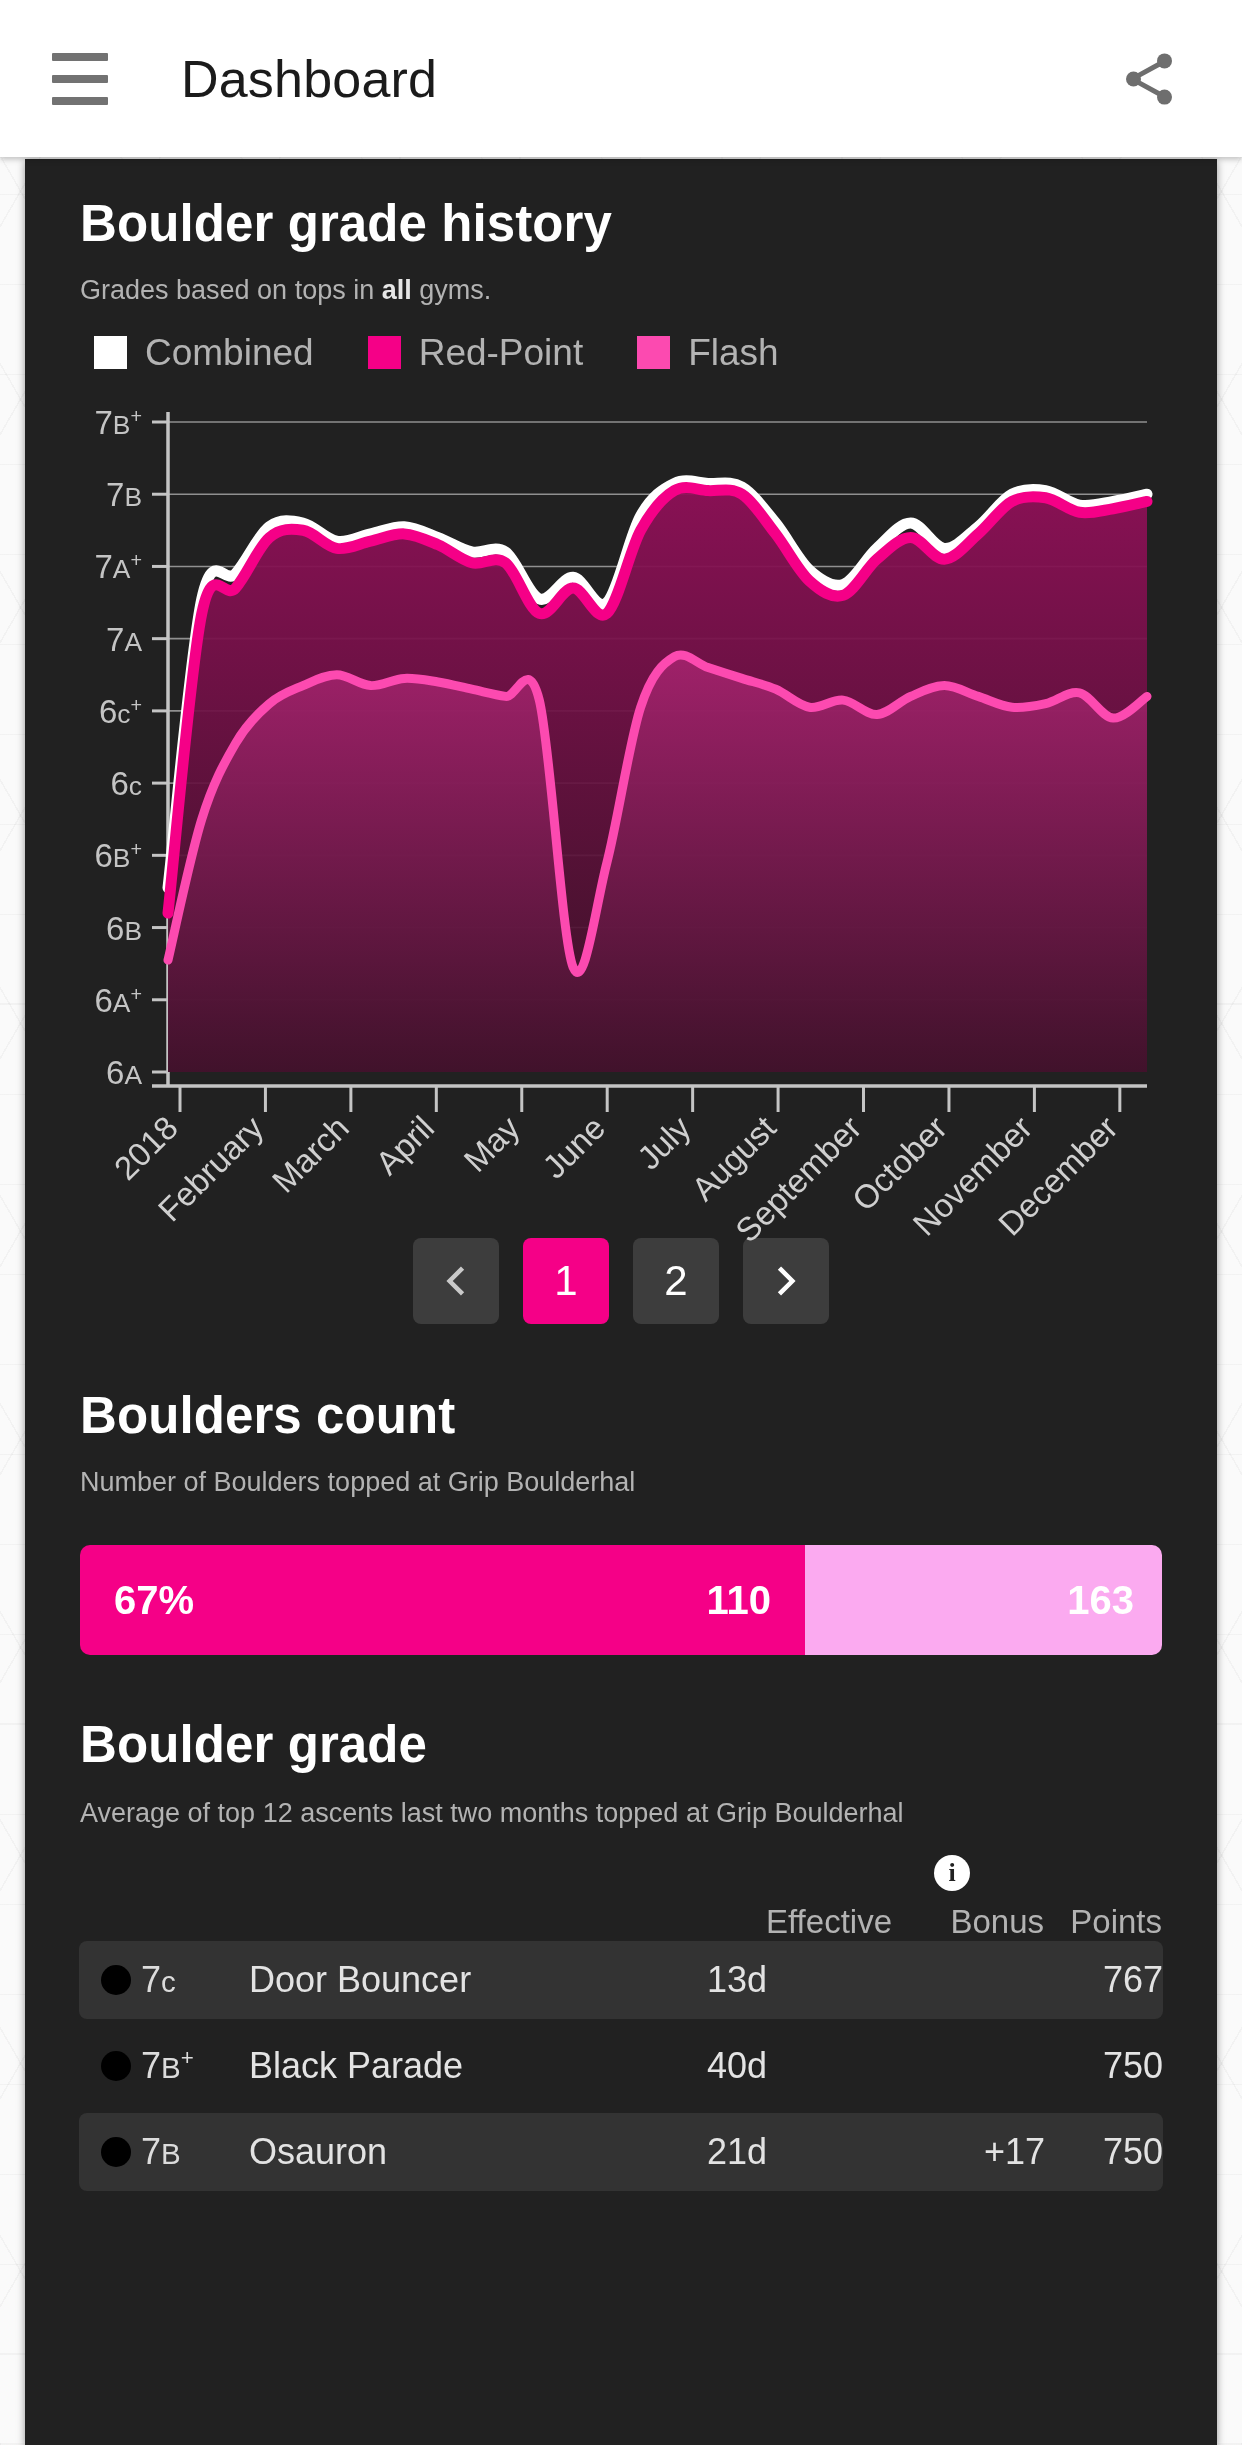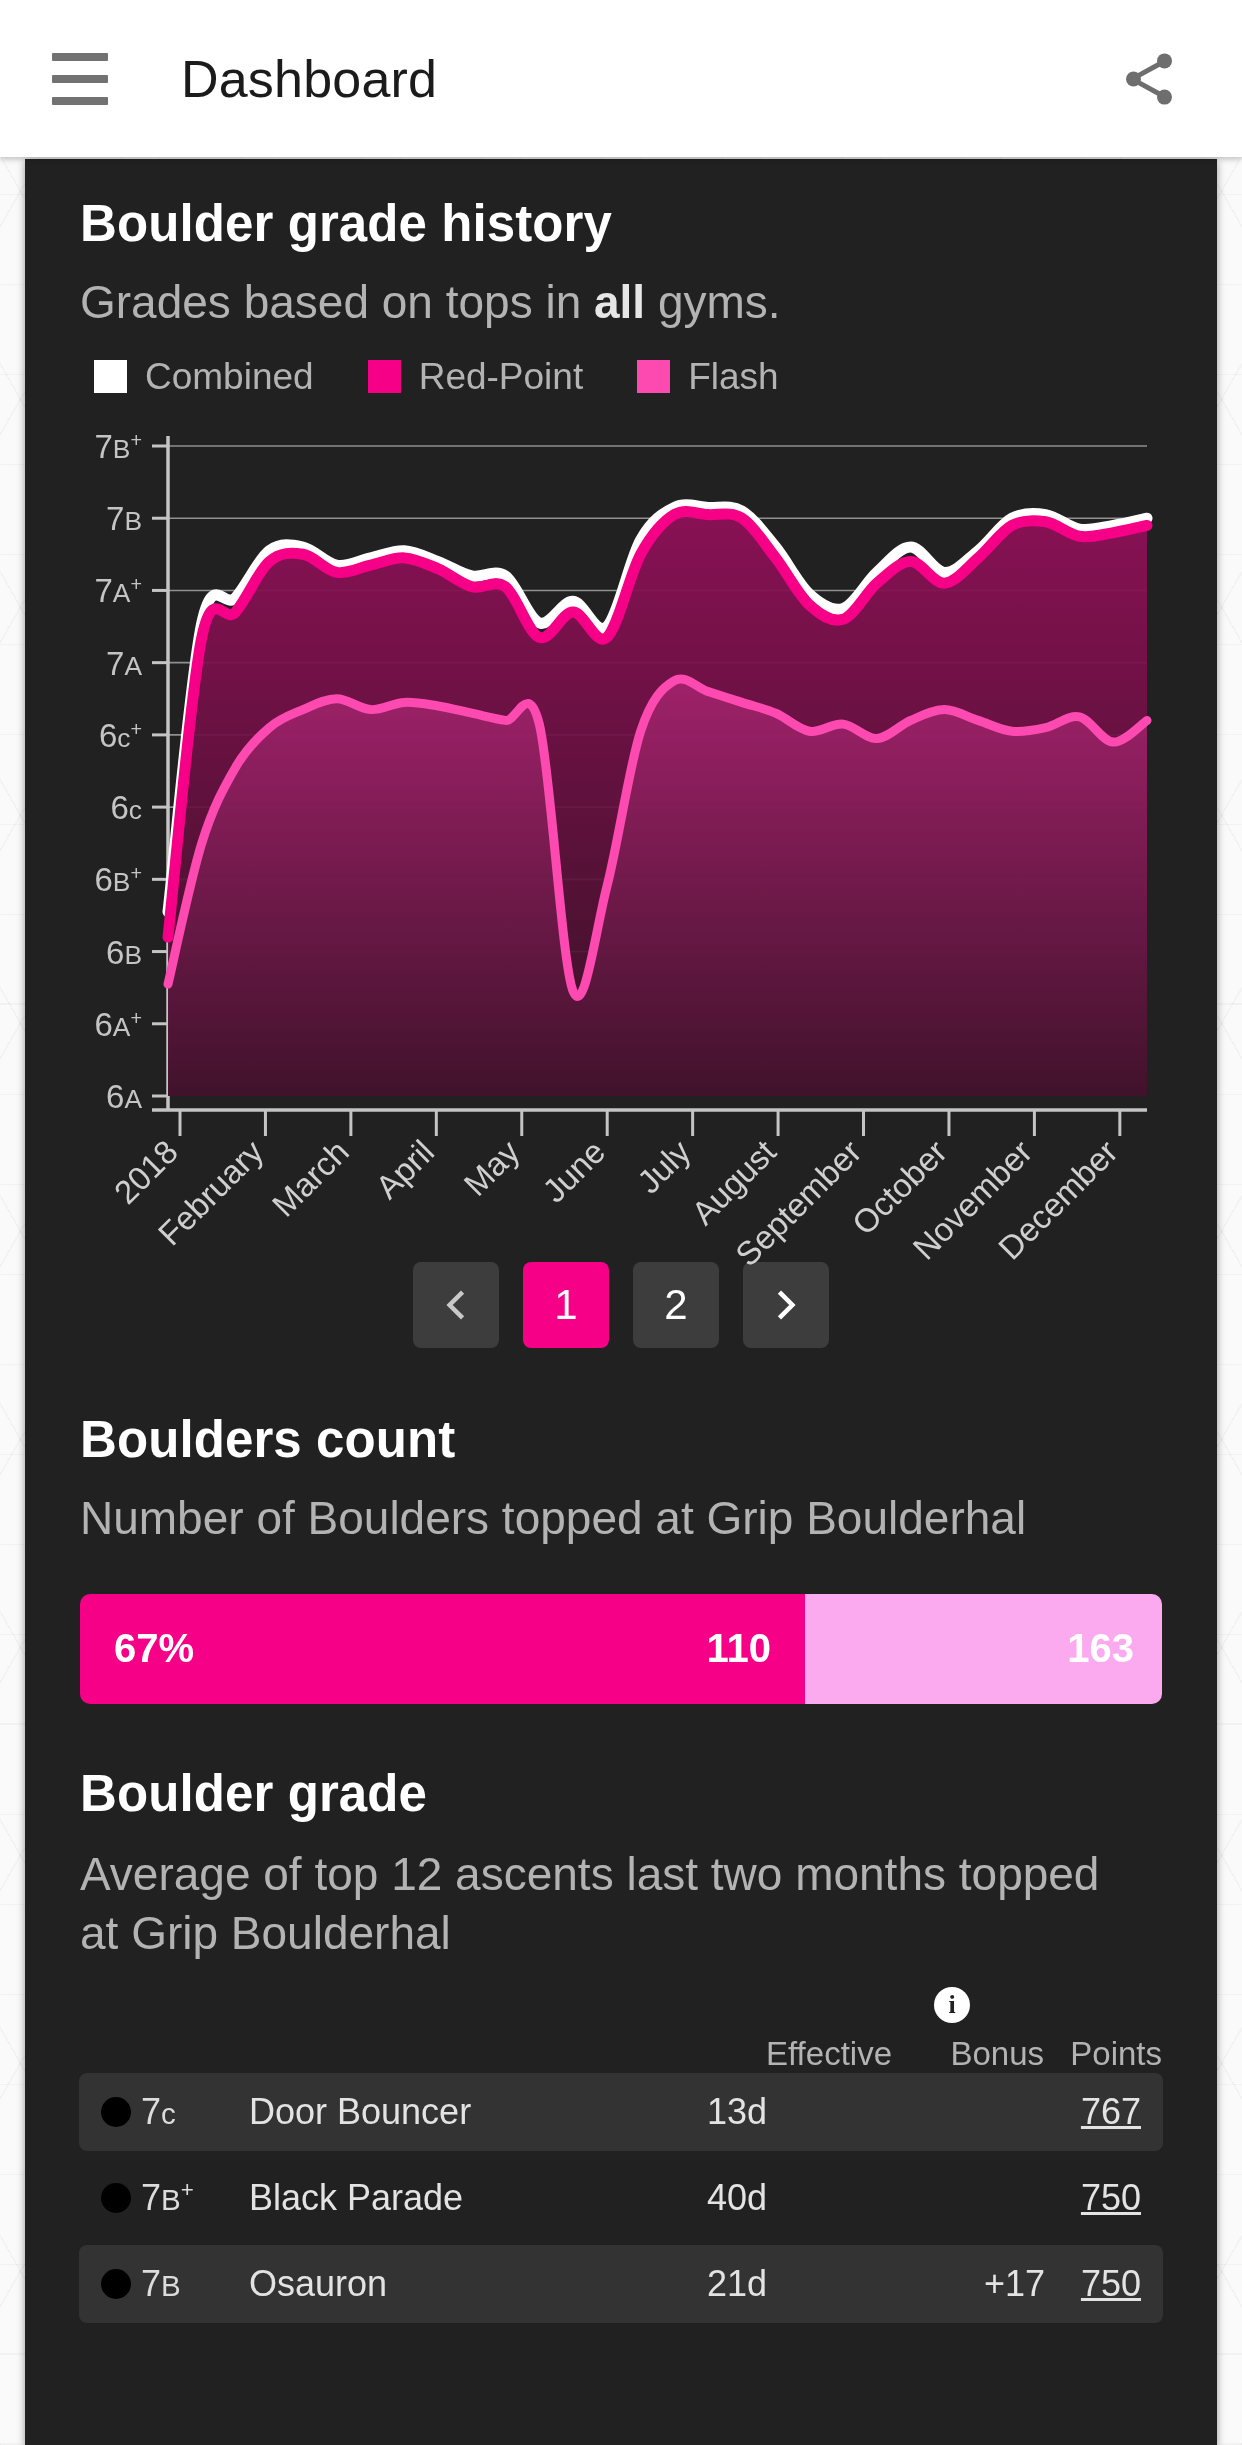--- a/index.html
+++ b/index.html
@@ -62,21 +62,21 @@
   }
 
   .sec-title {
     color: #ffffff;
     font-size: 51px;
     font-weight: bold;
     letter-spacing: 0.1px;
   }
   .sec-sub {
     color: #b3b3b3;
-    font-size: 46px;
+    font-size: 27px;
     font-weight: 400;
     line-height: 1.28;
   }
   .sec-sub b { color: #e6e6e6; font-weight: bold; }
 
   #grade-history-head { padding: 35px 55px 0 55px; }
   #chart-subtitle { margin-top: 20px; }
 
   
   #legend {
@@ -178,21 +178,21 @@
     font-size: 36px;
   }
   .grade-row.alt { background: #333333; }
   .row-dot { width: 30px; height: 30px; border-radius: 50%; background: #000000; flex: 0 0 auto; }
   .row-grade { width: 108px; margin-left: 10px; font-size: 36px; color: #dcdcdc; }
   .row-grade sup { font-size: 0.62em; }
   .row-grade .sm { font-size: 0.82em; }
   .row-name { flex: 1; color: #e3e3e3; font-size: 36px; }
   .row-eff { width: 186px; text-align: left; color: #e3e3e3; }
   .row-bonus { width: 152px; text-align: right; color: #e3e3e3; }
-  .row-pts { width: 118px; text-align: right; color: #e3e3e3; padding-right: 22px; text-decoration: underline;}
+  .row-pts { width: 118px; text-align: right; color: #e3e3e3; }
 
   .ytick { fill: #c4c4c4; font-size: 33px; font-family: "Liberation Sans", sans-serif; }
   .ytick .sm { font-size: 0.8em; }
   .xtick { fill: #cfcfcf; font-size: 33px; font-family: "Liberation Sans", sans-serif; }
 </style>
 </head>
 <body>
 
 <div id="appbar">
   <div id="menu-btn">

